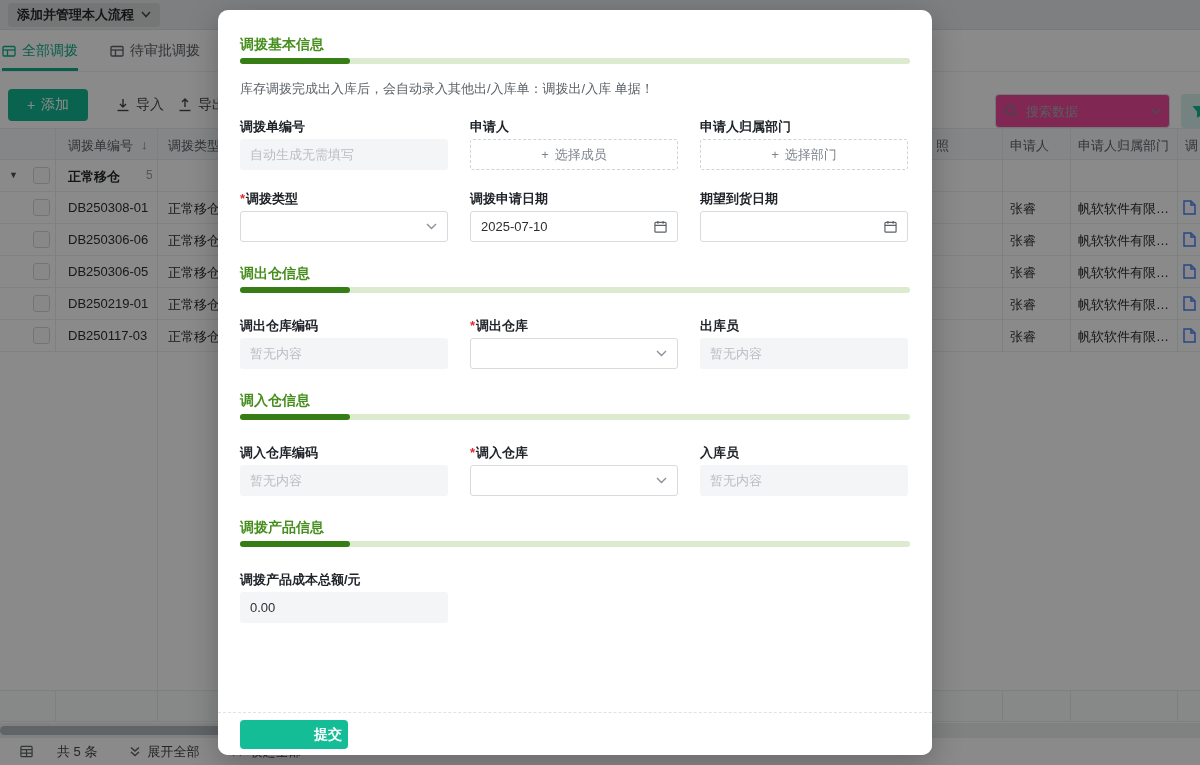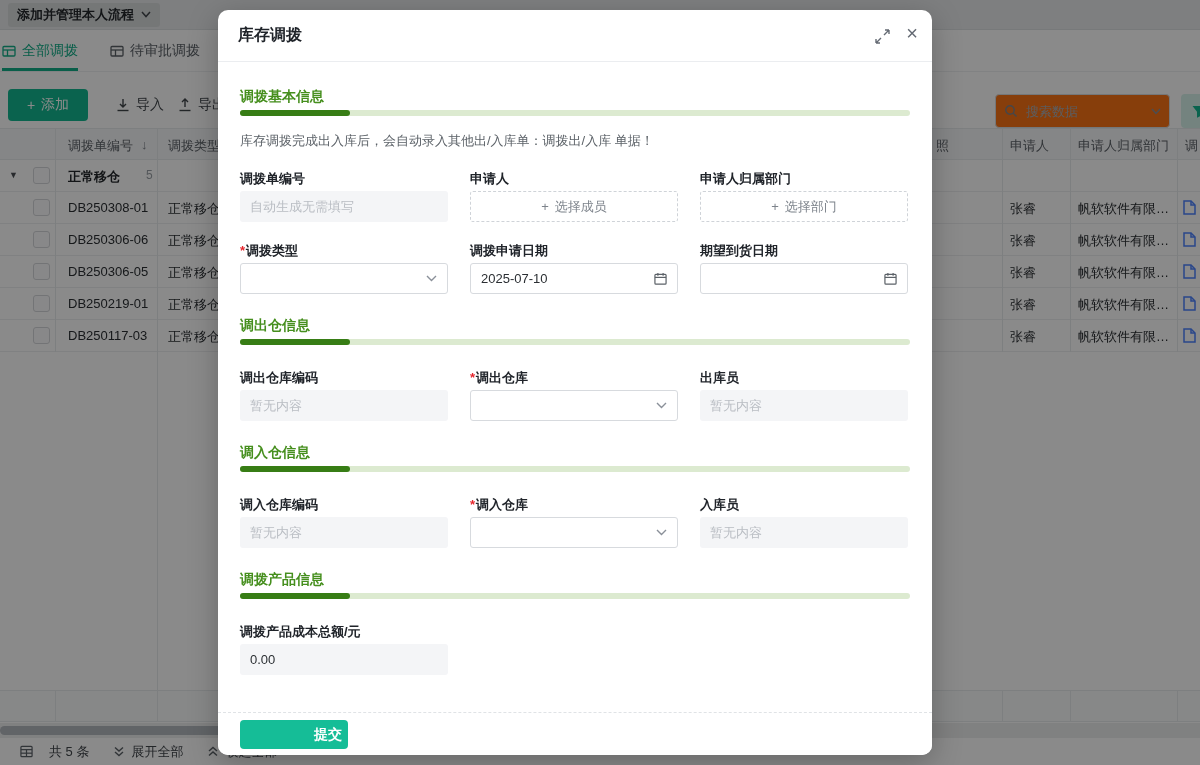--- a/index.html
+++ b/index.html
@@ -30,21 +30,21 @@
 
   .toolbar { position:absolute; top:72px; left:0; right:0; height:56px; background:#fff; }
   .btn-add { position:absolute; left:8px; top:17px; width:80px; height:32px; background:#14b890;
              color:#fff; border:none; border-radius:4px; font-size:14px; display:flex; align-items:center;
              justify-content:center; gap:6px; cursor:pointer; font-family:inherit; }
   .tool-btn { position:absolute; top:17px; height:32px; display:flex; align-items:center; gap:6px;
               font-size:14px; color:#41464b; cursor:pointer; }
   .tool-import { left:116px; }
   .tool-export { left:178px; }
   .searchbox { position:absolute; left:995px; top:22px; width:175px; height:34px; border:1px solid #d9dcdf;
-               border-radius:4px; background:#f97316; display:flex; align-items:center; padding:0 8px; gap:6px; }
+               border-radius:4px; background:#ec4899; display:flex; align-items:center; padding:0 8px; gap:6px; }
   .searchbox input { flex:1; min-width:0; border:none; outline:none; font-size:13px; color:#2b2f33;
                      font-family:inherit; background:transparent; }
   .searchbox input::placeholder { color:#a8adb3; }
   .filter-btn { position:absolute; left:1181px; top:22px; width:34px; height:34px; background:#d6f3ea;
                 border-radius:4px; display:flex; align-items:center; justify-content:center; cursor:pointer; }
 
   
   .thead { position:absolute; top:128px; left:0; right:0; height:32px; background:#f6f7f9;
            border-top:1px solid #e8eaec; border-bottom:1px solid #e8eaec; font-size:13px; color:#5c6268; }
   .thead span { position:absolute; top:8px; white-space:nowrap; }
@@ -62,21 +62,21 @@
   .group-name { left:68px; font-weight:700; color:#23272b; }
   .group-count { left:146px; color:#9aa0a6; font-size:12px; }
   .summary-row { position:absolute; top:690px; left:0; right:0; height:32px; background:#fafbfc;
                  border-top:1px solid #e8eaec; border-bottom:1px solid #e8eaec; }
   .vlines i { position:absolute; width:1px; background:#e8eaec; }
 
   .hscroll { position:absolute; top:723px; left:0; right:0; height:15px; background:#eceeef; }
   .hthumb { position:absolute; left:0; top:3px; width:890px; height:9px; border-radius:5px; background:#b4b9be; cursor:pointer; }
 
   .pagefoot { position:absolute; top:738px; left:0; right:0; height:27px; background:#fff;
-              display:flex; align-items:center; font-size:13px; color:#41464b; }
+              display:flex; align-items:center; font-size:13px; color:#41464b;gap:8px; }
   .pf-item { display:flex; align-items:center; gap:6px; cursor:pointer; white-space:nowrap; }
 
   
   .overlay { position:absolute; inset:0; background:rgba(0,0,0,0.46); z-index:5; }
   .modal { position:absolute; left:218px; top:10px; width:714px; height:745px; background:#fff;
            border-radius:10px; z-index:10; box-shadow:0 8px 30px rgba(0,0,0,0.25); overflow:hidden; }
   .m-header { position:relative; height:52px; border-bottom:1px solid #ebedf0; display:flex; align-items:center;
               padding:0 20px; }
   .m-title { font-size:16px; font-weight:700; color:#1f2329; }
   .m-expand { position:absolute; right:42px; top:19px; cursor:pointer; color:#646a73; }
@@ -311,29 +311,20 @@
           <polyline points="2,9.5 6,6 10,9.5" fill="none" stroke="#5c6268" stroke-width="1.4"></polyline>
         </svg>
       <span>收起全部</span>
     </span>
   </div>
 </div>
 
 <div class="overlay"></div>
 
 <div class="modal">
-  <div class="m-header">
-    <span class="m-title">库存调拨</span>
-    <span class="m-expand">
-      <svg width="15" height="15" viewBox="0 0 15 15">
-          <path d="M9 6l5-5M14 1h-4M14 1v4M6 9l-5 5M1 14h4M1 14v-4" fill="none" stroke="currentColor" stroke-width="1.4"></path>
-        </svg>
-    </span>
-    <span class="m-close">×</span>
-  </div>
 
   <div class="m-body">
 
     <div class="sec-title">调拨基本信息</div>
     <div class="progress">
         <i></i>
       </div>
     <p class="m-desc">库存调拨完成出入库后，会自动录入其他出/入库单：调拨出/入库 单据！</p>
 
     <div class="frow">

